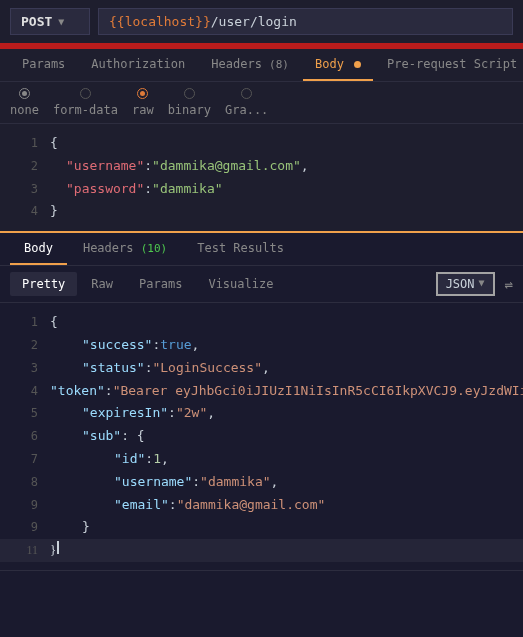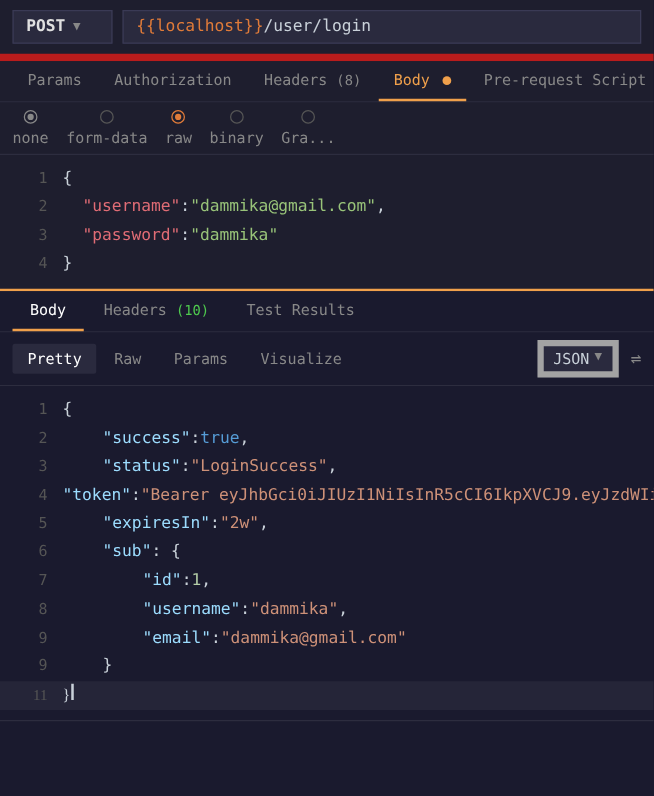--- a/index.html
+++ b/index.html
@@ -205,21 +205,21 @@
       color: #fff;
     }
     .json-selector {
       margin-left: auto;
       display: flex;
       align-items: flex-start;
       gap: 4px;
       font-size: 12px;
       color: #c9d1d9;
       background: #2a2a3e;
-      border: 5px solid #a3a3a3;
+      border: 2px solid #a3a3a3;
       padding: 3px 8px;
       cursor: pointer;
     }
     .json-chevron { color: #888; font-size: 10px; }
     .format-icon {
       margin-left: 8px;
       color: #888;
       font-size: 14px;
       cursor: pointer;
     }

